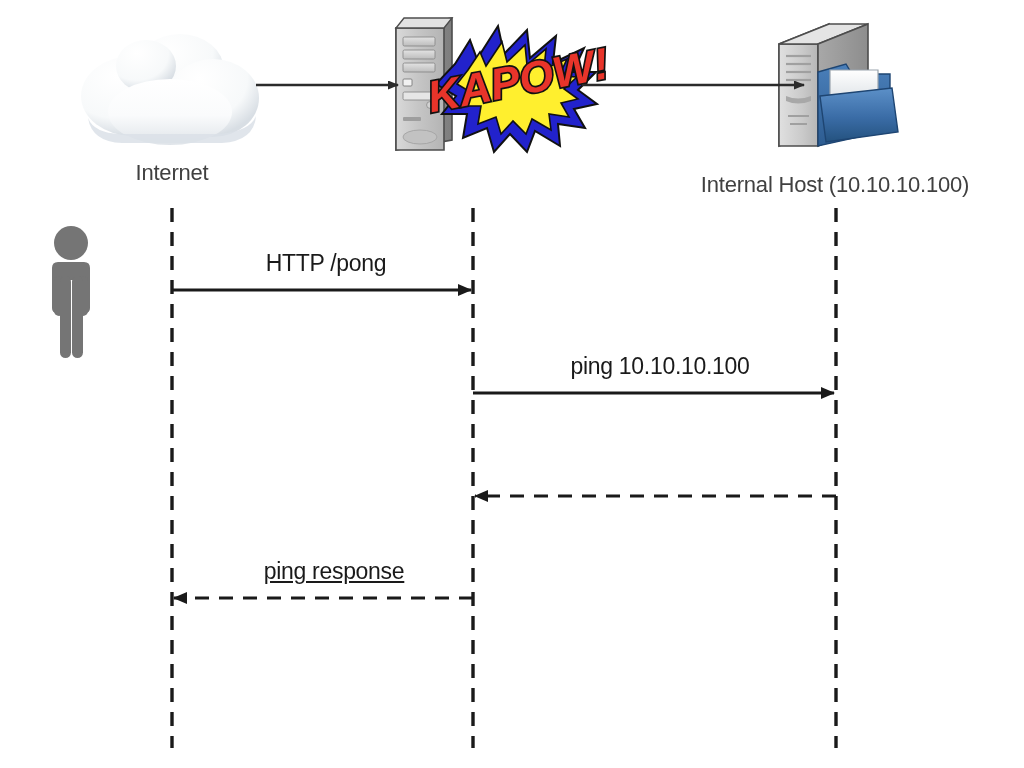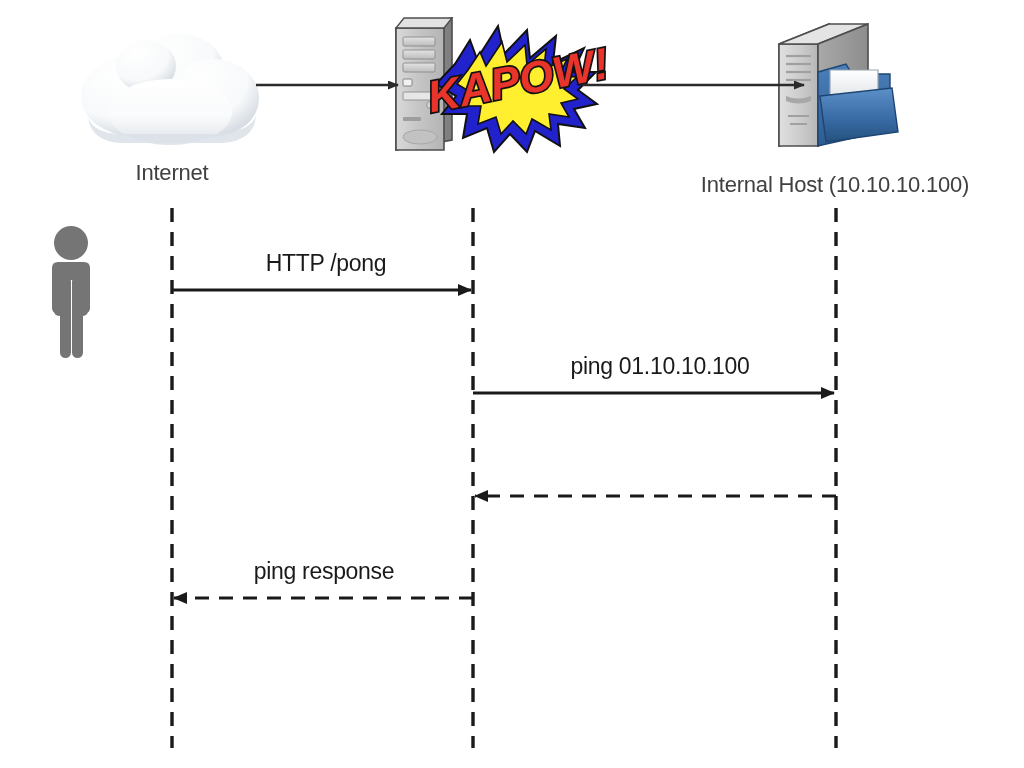--- a/index.html
+++ b/index.html
@@ -202,16 +202,16 @@
     <line x1="172" y1="290" x2="471" y2="290" stroke="#1a1a1a" stroke-width="3.2" marker-end="url(#arrowSolid)"></line>
 
     <line x1="473" y1="393" x2="834" y2="393" stroke="#1a1a1a" stroke-width="3.2" marker-end="url(#arrowSolid)"></line>
 
     <line x1="836" y1="496" x2="475" y2="496" stroke="#1a1a1a" stroke-width="3.2" stroke-dasharray="14 10" marker-end="url(#arrowSolidLeft)"></line>
 
     <line x1="473" y1="598" x2="174" y2="598" stroke="#1a1a1a" stroke-width="3.2" stroke-dasharray="14 10" marker-end="url(#arrowSolidLeft)"></line>
   </svg>
 
   <div class="msg-label" style="left:176px; top:250px; width:300px;">HTTP /pong</div>
-  <div class="msg-label" style="left:500px; top:353px; width:320px;">ping 01.10.10.100</div>
-  <div class="msg-label" style="left:174px; top:558px; width:300px;">ping response</div>
+  <div class="msg-label" style="left:500px; top:353px; width:320px;">ping 10.10.10.100</div>
+  <div class="msg-label" style="left:184px; top:558px; width:300px;text-decoration:underline;">ping response</div>
 
 </div>
 
 </body></html>

